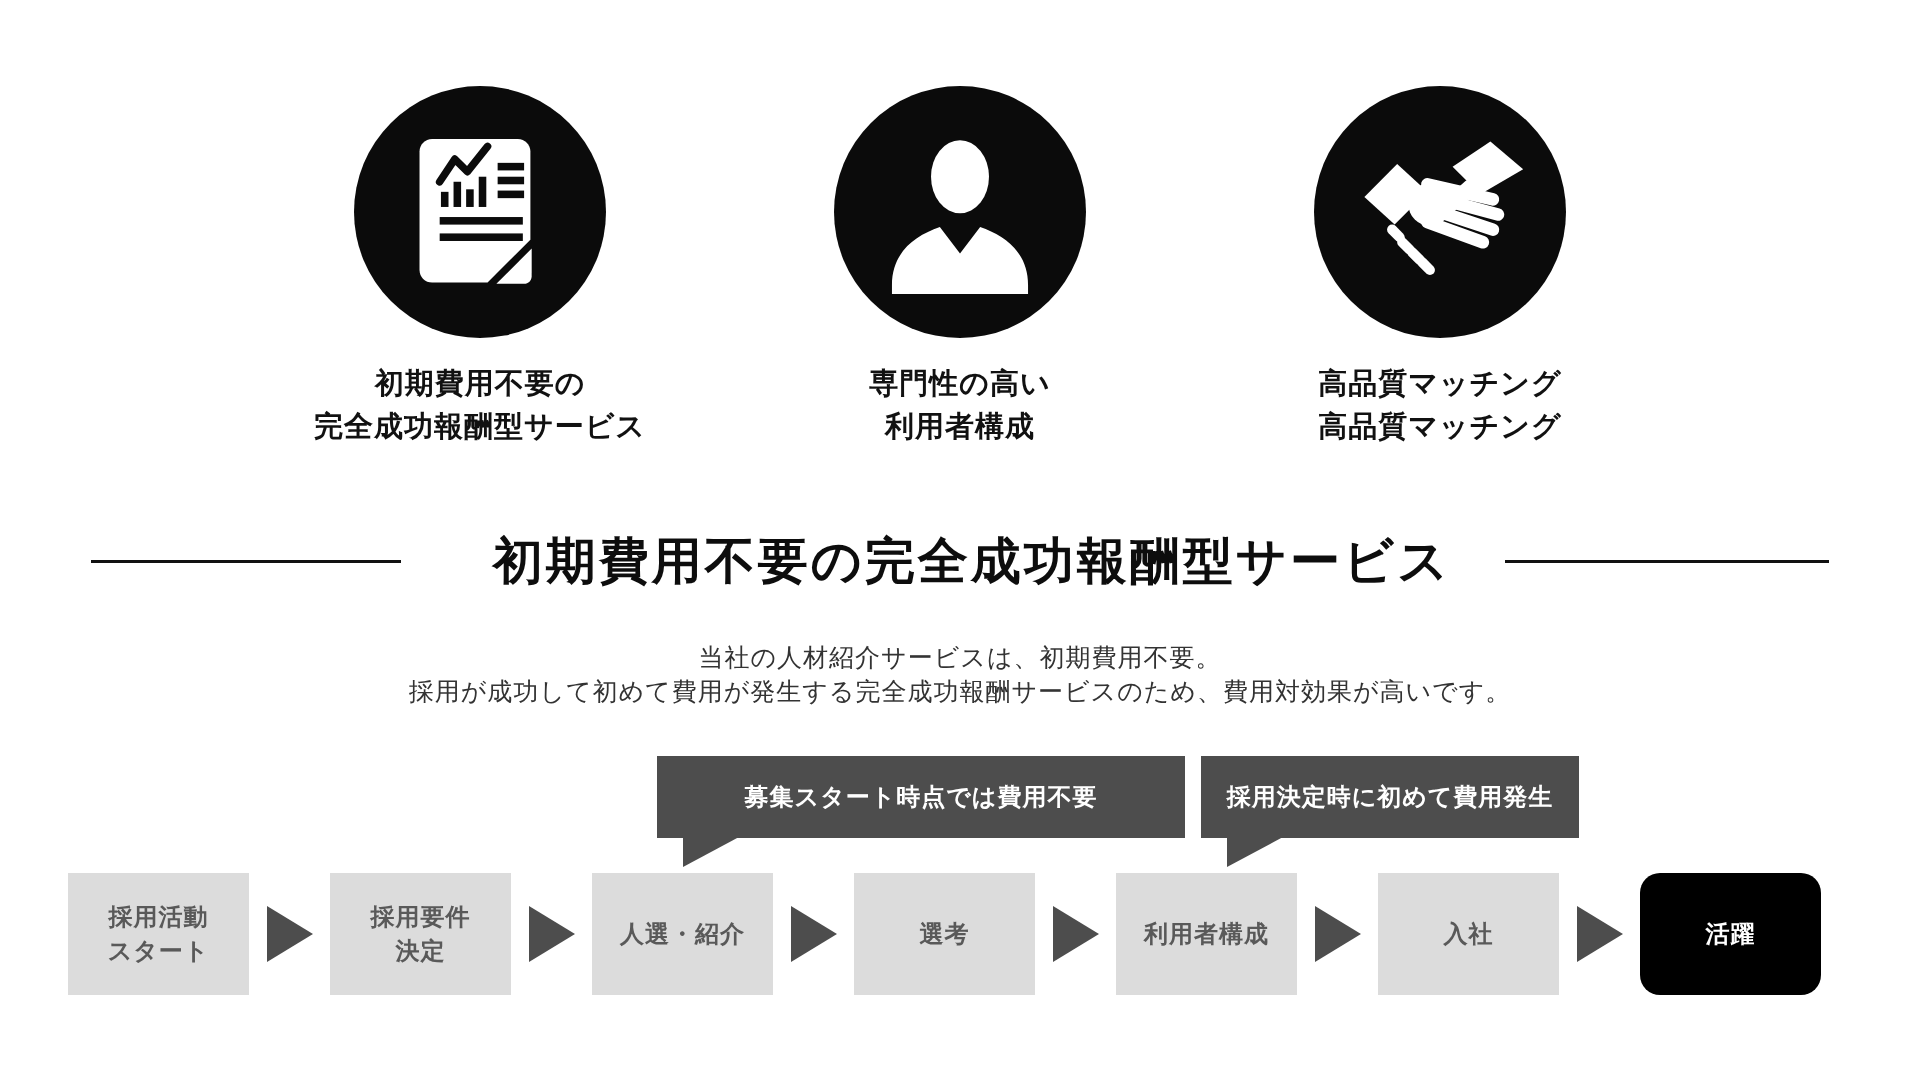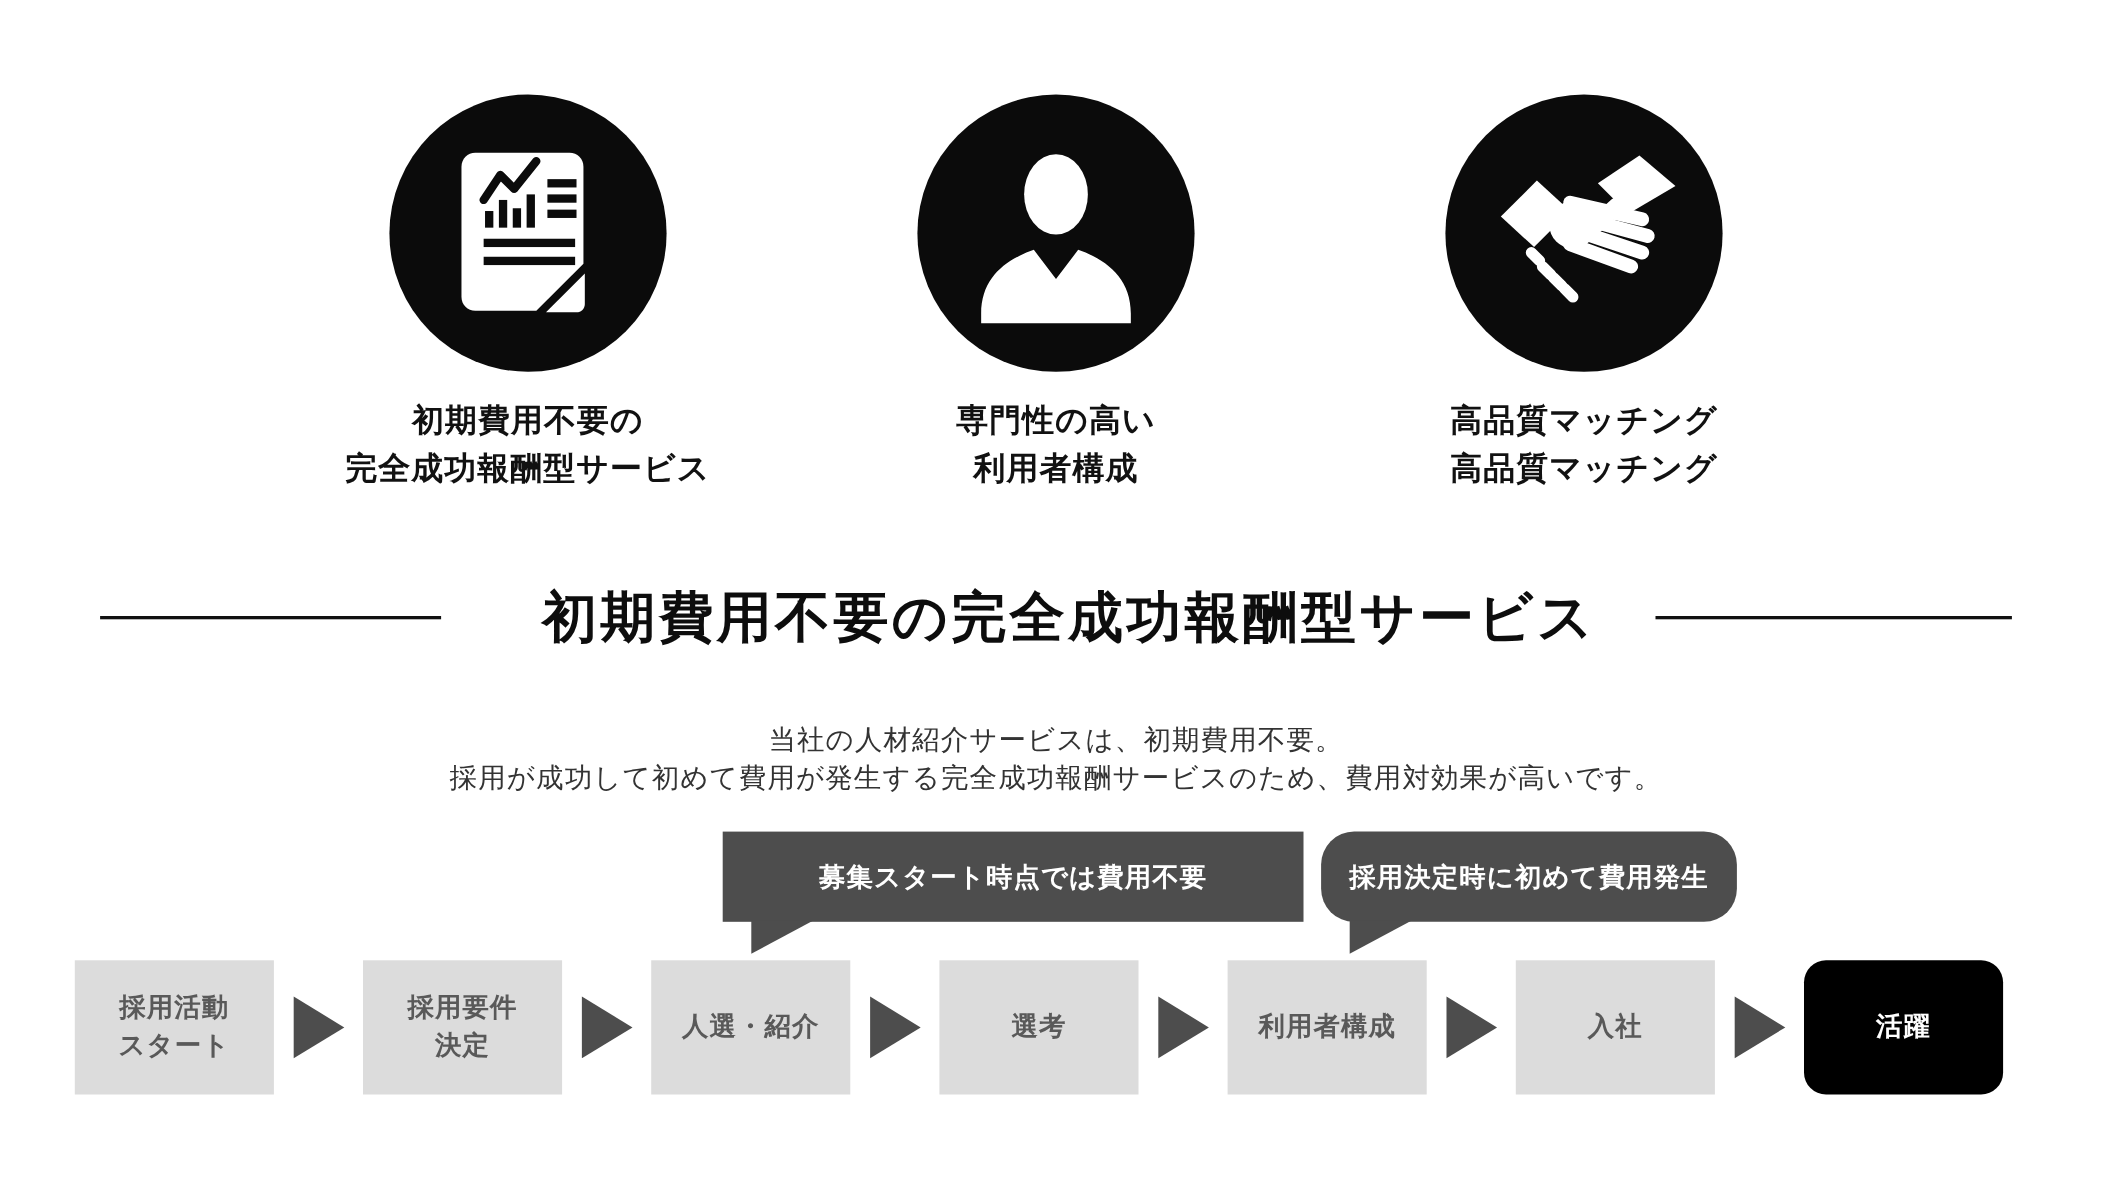--- a/index.html
+++ b/index.html
@@ -17,32 +17,32 @@
   .feature-label{margin-top:24px;font-size:29px;font-weight:bold;line-height:43px;text-align:center;color:#111111;letter-spacing:1px;}
 
   
   .title-row{position:absolute;top:528px;left:0;width:1920px;display:flex;align-items:center;justify-content:center;gap:54px;}
   .title-line{height:3px;background:#111111;}
   .title-line.left{width:310px;}
   .title-line.right{width:324px;}
   .section-title{font-size:50px;font-weight:bold;letter-spacing:3px;color:#0d0d0d;white-space:nowrap;margin-left:38px;}
 
   
-  .description{position:absolute;top:640px;left:0;width:1920px;text-align:center;font-size:25px;line-height:34px;color:#333333;letter-spacing:1px;margin-top:16px;}
+  .description{position:absolute;top:640px;left:0;width:1920px;text-align:center;font-size:25px;line-height:34px;color:#333333;letter-spacing:1px;}
 
   
   .flow-wrap{position:absolute;left:68px;top:756px;width:1784px;height:260px;}
 
   .callout{position:absolute;top:0;height:82px;background:#4d4d4d;color:#ffffff;
     font-size:24px;font-weight:bold;letter-spacing:1px;
     display:flex;align-items:center;justify-content:center;white-space:nowrap;}
   .callout .tail{position:absolute;left:26px;top:81px;width:0;height:0;
     border-top:30px solid #4d4d4d;border-right:56px solid transparent;}
   .callout.c1{left:589px;width:528px;}
-  .callout.c2{left:1133px;width:378px;border-radius:30px;}
+  .callout.c2{left:1133px;width:378px;}
 
   .flow-row{position:absolute;top:117px;left:0;display:flex;align-items:center;justify-content:center;}
   .flow-step{width:181px;height:122px;background:#dcdcdc;color:#595959;
     display:flex;flex-direction:column;align-items:center;justify-content:center;
     font-size:24px;font-weight:bold;line-height:34px;text-align:center;letter-spacing:1px;}
   .flow-step.final{background:#000000;color:#ffffff;border-radius:20px;}
   .flow-gap{width:81px;display:flex;align-items:center;justify-content:center;}
   .tri{width:0;height:0;border-top:28px solid transparent;border-bottom:28px solid transparent;border-left:46px solid #4d4d4d;}
 </style>
 </head>

